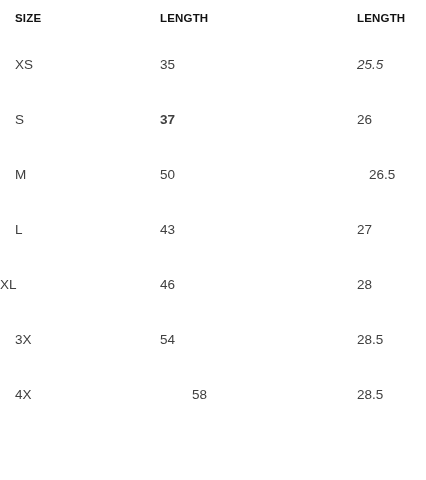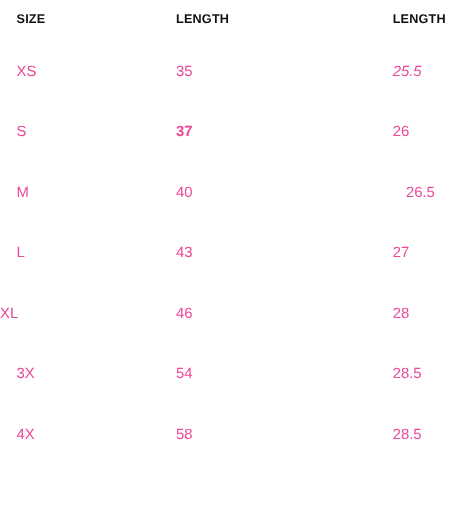--- a/index.html
+++ b/index.html
@@ -52,21 +52,21 @@
     color: #111111;
     line-height: 1;
     padding-top: 11px;
     vertical-align: top;
   }
 
   tbody td {
     height: 55px;
     font-size: 13.5px;
     font-weight: normal;
-    color: #ec4899;
+    color: #404040;
     line-height: 1;
   }
 
   
   th.c-size,  td.c-size   { padding-left: 15px;  }
   th.c-chest, td.c-chest  { padding-left: 160px; }
   th.c-length,td.c-length { padding-left: 357px; }
 
   
   table.size-table { position: relative; }
@@ -115,21 +115,21 @@
           </td>
         <td class="c-chest" style="position: relative; font-weight: bold;"><span class="cell-inner" style="padding-left: 0px;">37</span></td>
         <td class="c-length" style="position: relative;">
             <span class="cell-inner" style="padding-left: 0px;">26</span>
           </td>
       </tr>
       <tr>
         <td class="c-size" style="position: relative;">
             <span class="cell-inner" style="padding-left: 15px;">M</span>
           </td>
-        <td class="c-chest" style="position: relative;"><span class="cell-inner" style="padding-left: 0px;">40</span></td>
+        <td class="c-chest" style="position: relative;"><span class="cell-inner" style="padding-left: 0px;">50</span></td>
         <td class="c-length" style="position: relative;">
             <span class="cell-inner" style="padding-left: 0px; margin-left: 12px;">26.5</span>
           </td>
       </tr>
       <tr>
         <td class="c-size" style="position: relative;">
             <span class="cell-inner" style="padding-left: 15px;">L</span>
           </td>
         <td class="c-chest" style="position: relative;"><span class="cell-inner" style="padding-left: 0px;">43</span></td>
         <td class="c-length" style="position: relative;">
@@ -151,20 +151,20 @@
           </td>
         <td class="c-chest" style="position: relative;"><span class="cell-inner" style="padding-left: 0px;">54</span></td>
         <td class="c-length" style="position: relative;">
             <span class="cell-inner" style="padding-left: 0px;">28.5</span>
           </td>
       </tr>
       <tr>
         <td class="c-size" style="position: relative;">
             <span class="cell-inner" style="padding-left: 15px;">4X</span>
           </td>
-        <td class="c-chest" style="position: relative;"><span class="cell-inner" style="padding-left: 0px;">58</span></td>
+        <td class="c-chest" style="position: relative;"><span class="cell-inner" style="padding-left: 0px; margin-left: 32px;">58</span></td>
         <td class="c-length" style="position: relative;">
             <span class="cell-inner" style="padding-left: 0px;">28.5</span>
           </td>
       </tr>
     </tbody>
   </table>
 </div>
 
 </body></html>

